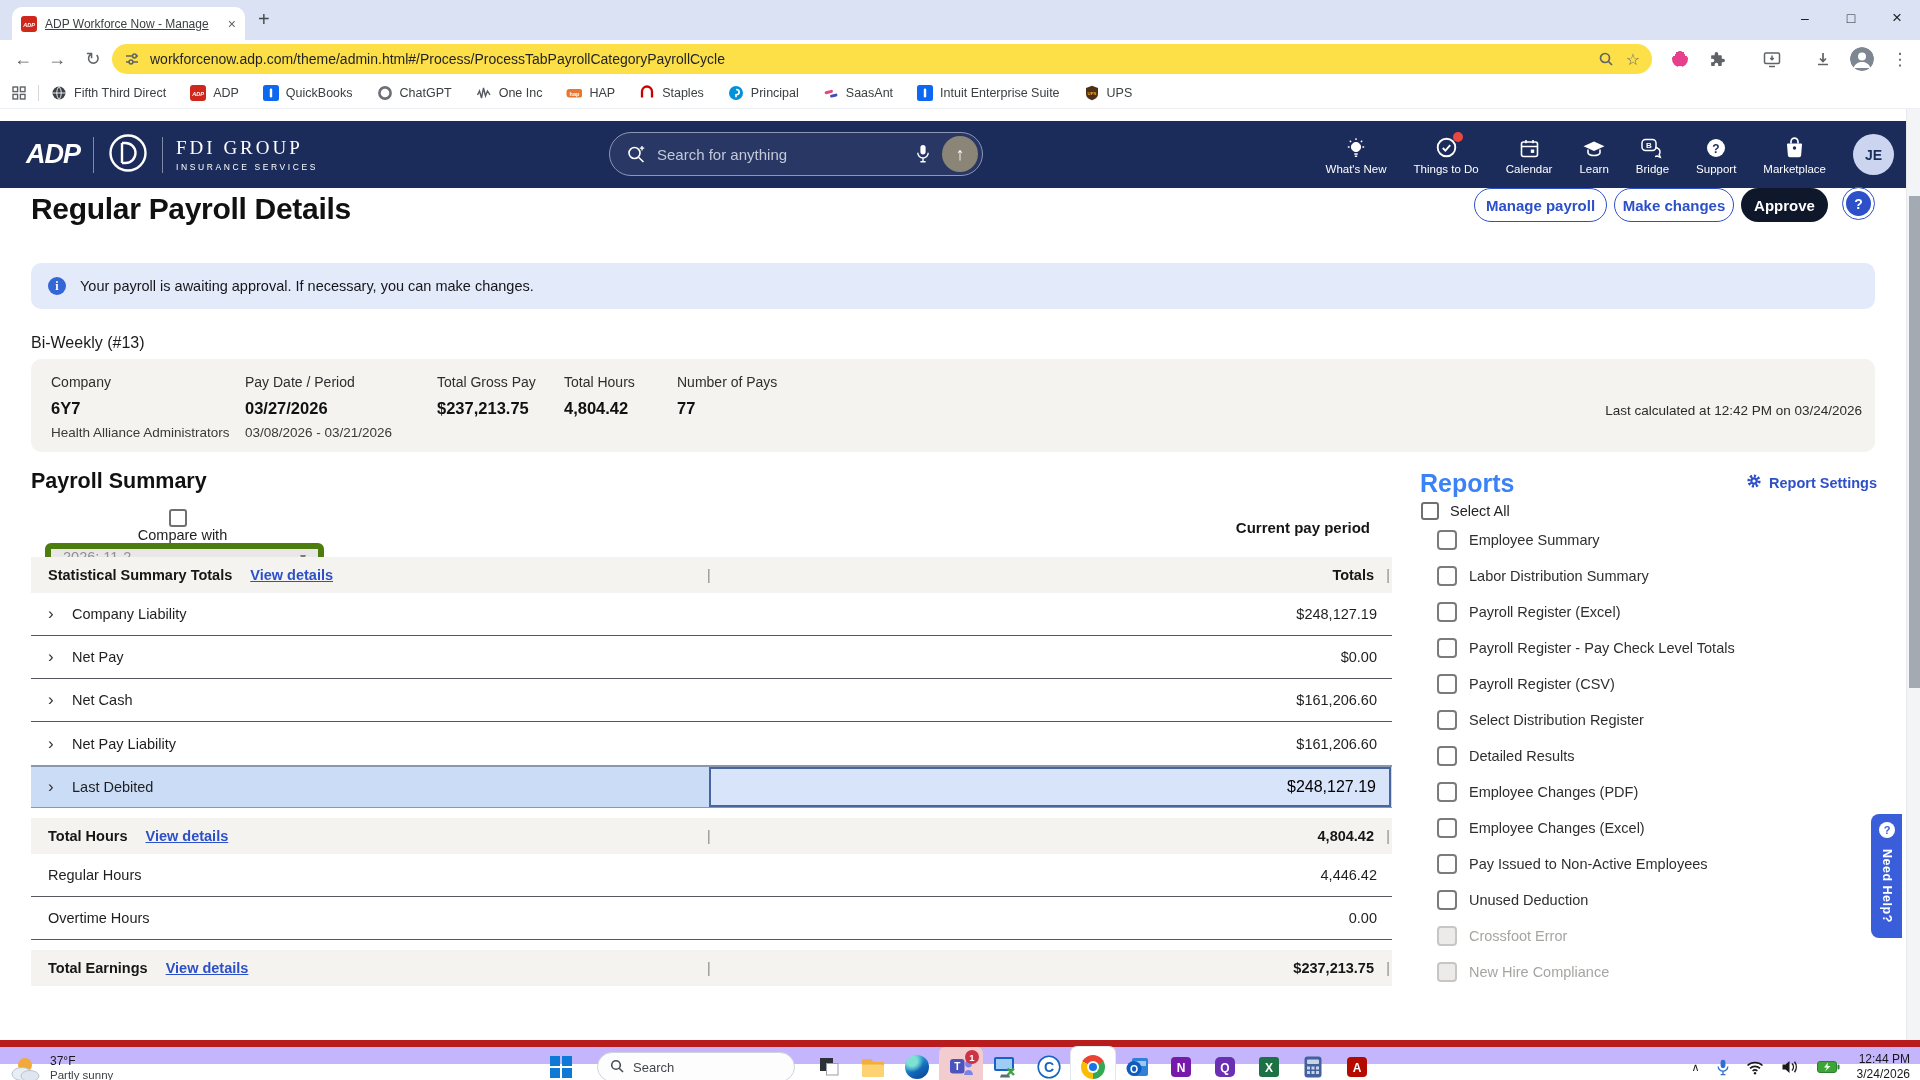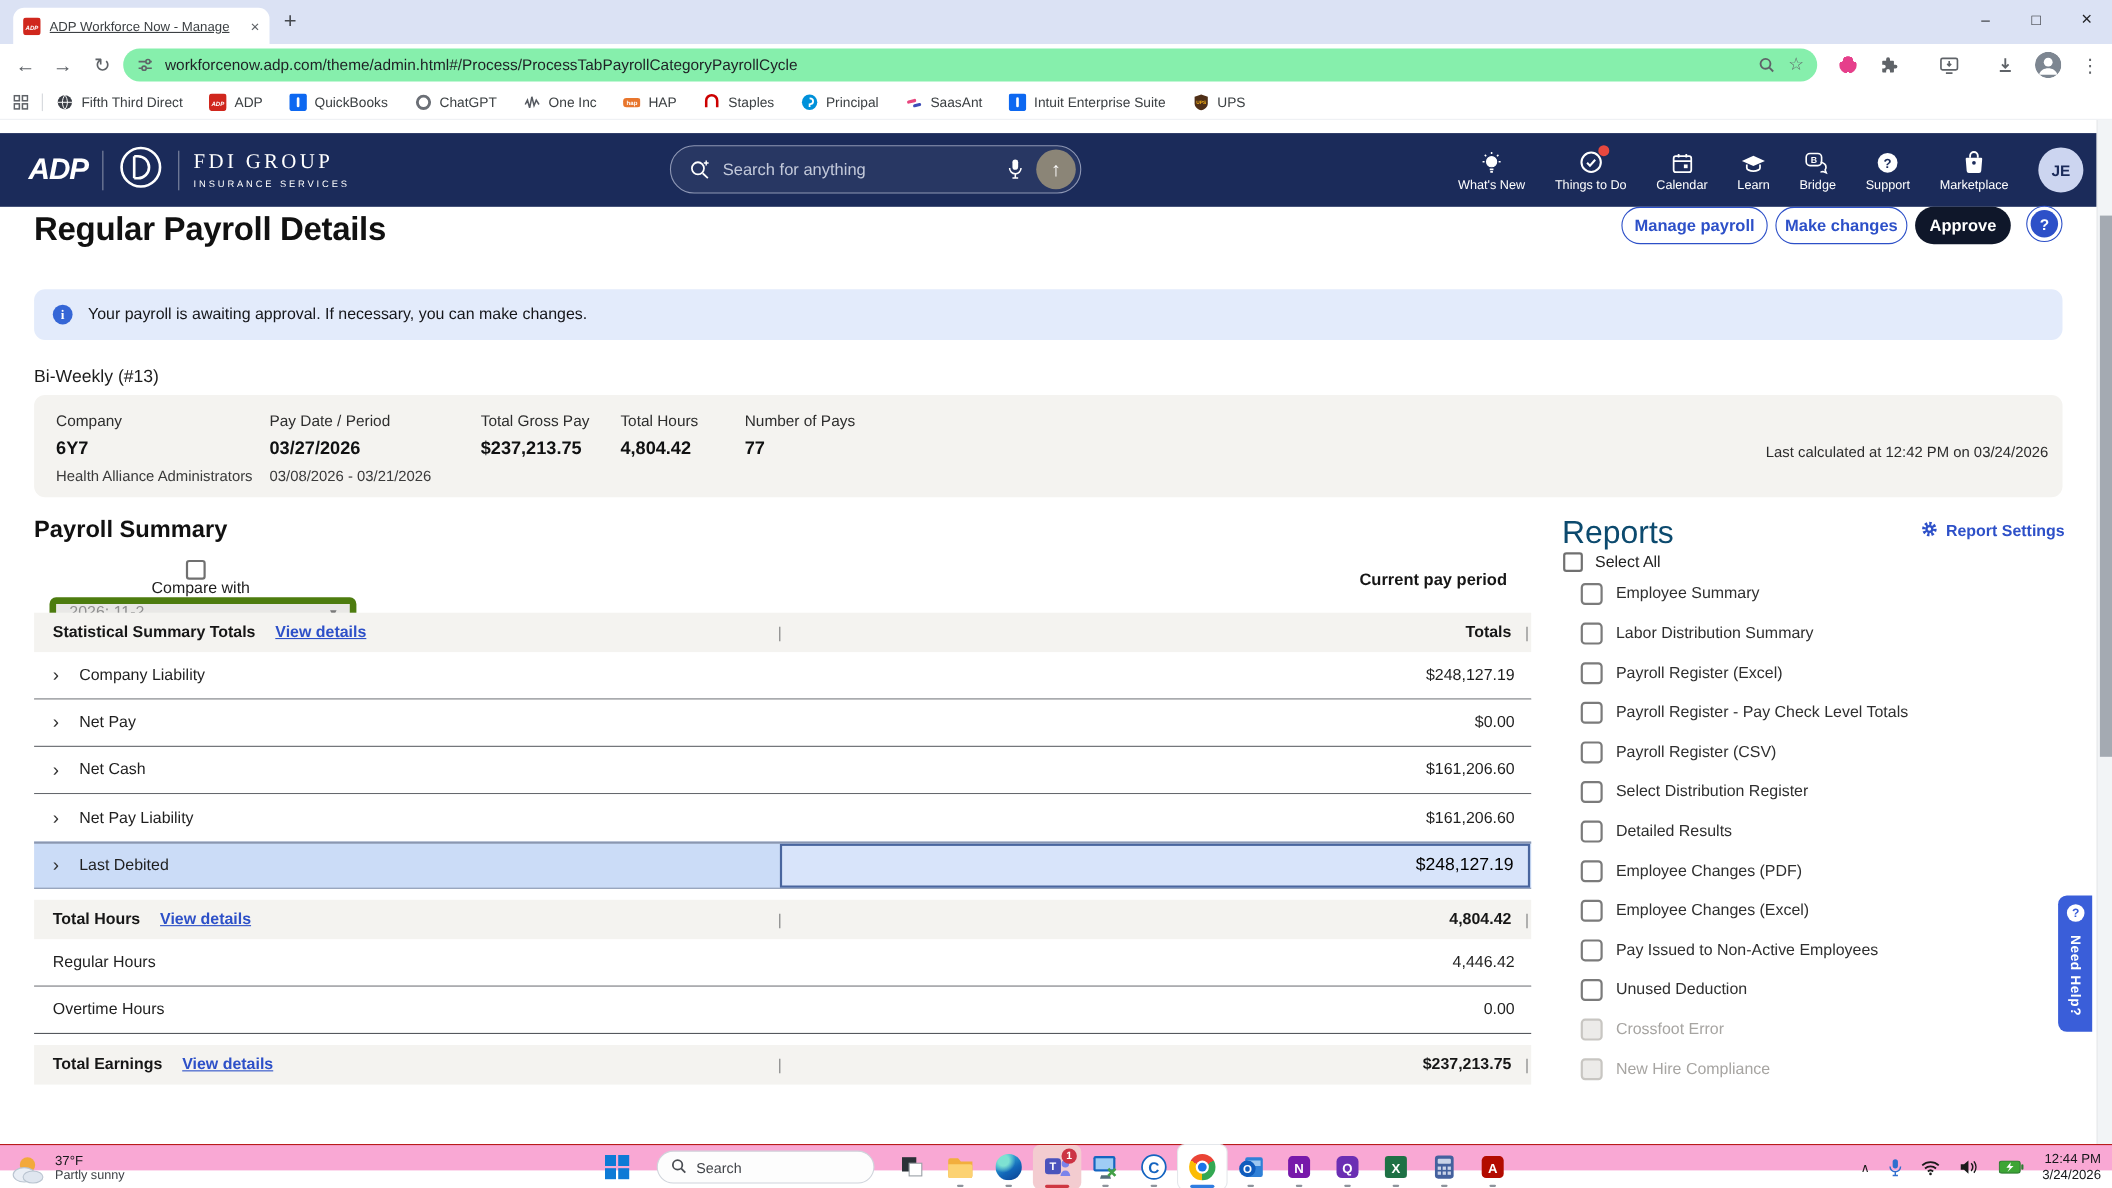--- a/index.html
+++ b/index.html
@@ -13,21 +13,21 @@
 .tab-title{font-size:12px;color:#3c4043;white-space:nowrap;overflow:hidden;flex:1;text-decoration:underline;}
 .tab-close{font-size:14px;color:#5f6368;margin-left:6px;cursor:default;}
 .newtab{position:absolute;left:258px;top:8px;font-size:20px;color:#45484e;}
 .wincontrols{position:absolute;right:0;top:0;height:36px;display:flex;}
 .wc{width:46px;display:flex;align-items:center;justify-content:center;font-size:14px;color:#1f2023;}
 .wc.close{font-size:17px;}
 
 .toolbar{position:absolute;top:40px;left:0;right:0;height:38px;background:#fff;}
 .tb-nav{position:absolute;top:0;height:38px;display:flex;align-items:center;font-size:18px;color:#5f6368;justify-content:center;width:30px;}
 .tb-back{left:8px;}.tb-fwd{left:42px;}.tb-reload{left:78px;}
-.omnibox{position:absolute;left:112px;top:4px;width:1540px;height:30px;border-radius:15px;background:#86efac;display:flex;align-items:center;padding:0 12px;}
+.omnibox{position:absolute;left:112px;top:4px;width:1540px;height:30px;border-radius:15px;background:#fde047;display:flex;align-items:center;padding:0 12px;}
 .url-text{font-size:14px;color:#1f2125;flex:1;margin-left:10px;white-space:nowrap;overflow:hidden;}
 .omni-ic{display:flex;align-items:center;margin-left:12px;color:#5f6368;font-size:16px;}
 .tb-right{position:absolute;top:0;height:38px;display:flex;align-items:center;justify-content:center;width:32px;}
 .ext-pink{left:1664px;}.ext-puzzle{left:1701px;}.ic-cast{left:1756px;}.ic-down{left:1807px;}.ic-prof{left:1846px;}.ic-kebab{left:1884px;font-size:17px;color:#5f6368;}
 .prof-wrap{width:24px;height:24px;border-radius:50%;overflow:hidden;display:block;}
 
 .bookmarksbar{position:absolute;top:78px;left:0;right:0;height:31px;background:#fff;display:flex;align-items:center;border-bottom:1px solid #eef0f3;}
 .bm-apps{margin-left:12px;display:flex;align-items:center;}
 .bm-divider{width:1px;height:16px;background:#d4d7dc;margin:0 12px;}
 .bm-list{display:flex;align-items:center;gap:24px;}
@@ -109,36 +109,36 @@
 .t-data{height:43px;background:#fff;display:flex;align-items:center;padding-left:17px;border-bottom:1px solid #55585e;}
 .t-data.no-b{border-bottom:none;}
 .t-data:has(+ .selected){border-bottom:none;}
 .t-chev{font-size:17px;color:#333;width:24px;flex:0 0 auto;}
 .td-label{font-size:14.5px;color:#1f1f1f;}
 .td-value{position:absolute;right:15px;font-size:14.5px;color:#1f1f1f;}
 .t-data.selected{background:#cbdcf7;border-top:2px solid #8b97b0;border-bottom:1px solid #8b97b0;}
 .cell-sel{position:absolute;left:678px;right:1px;top:0;bottom:0;border:2px solid #49659e;background:#d8e4fa;display:flex;align-items:center;justify-content:flex-end;padding-right:13px;}
 
 
-.rp-heading{position:absolute;left:1420px;top:469px;font-size:29px;font-weight:400;color:#0c4a6e;}
+.rp-heading{position:absolute;left:1420px;top:469px;font-size:25px;font-weight:700;color:#3b82f6;}
 .rp-settings{position:absolute;right:43px;top:473px;display:flex;align-items:center;gap:7px;color:#2d50c8;font-size:14.5px;font-weight:bold;}
 .rp-selectall{position:absolute;left:1421px;top:502px;display:flex;align-items:center;gap:11px;}
 .rp-sa-lb{font-size:14.5px;color:#232323;}
 .reports-list{position:absolute;left:1437px;top:530px;width:450px;}
 .rp-item{display:flex;align-items:center;height:20px;margin-bottom:16px;gap:12px;}
 .rp-cb{width:20px;height:20px;border:2px solid #7b7b7b;border-radius:4px;background:#fff;flex:0 0 auto;}
 .rp-lb{font-size:14.5px;color:#2f2f2f;white-space:nowrap;}
 .rp-item.disabled .rp-cb{background:#ecebe9;border-color:#c8c6c2;}
 .rp-item.disabled .rp-lb{color:#a7a5a2;}
 
 .needhelp{position:absolute;left:1871px;top:814px;width:31px;height:124px;background:#3a5ed9;border-radius:8px 0 0 8px;display:flex;flex-direction:column;align-items:center;padding-top:7px;gap:6px;}
 .nh-text{writing-mode:vertical-rl;color:#fff;font-size:12.5px;font-weight:bold;letter-spacing:.5px;}
 
 
-.taskbar{position:absolute;left:0;top:1040px;width:1920px;height:24px;background:#f9a8d4;border-top:1px solid #b91c1c;}
+.taskbar{position:absolute;left:0;top:1040px;width:1920px;height:24px;background:#c4b5fd;border-top:7px solid #b91c1c;}
 .weather{position:absolute;left:8px;top:3px;display:flex;align-items:center;}
 .w-ic{position:relative;width:36px;height:34px;}
 .w-text{margin-left:6px;}
 .w-temp{font-size:12px;color:#16181b;}
 .w-cond{font-size:11.5px;color:#3b3e43;margin-top:1px;}
 .startbtn{position:absolute;left:550px;top:9px;}
 .winlogo{display:grid;grid-template-columns:10px 10px;grid-gap:2px;}
 .winlogo i{width:10px;height:10px;background:#0e7ad6;display:block;}
 .tb-search{position:absolute;left:597px;top:5px;width:198px;height:30px;background:#fdfdfd;border:1px solid #cfd4db;border-radius:15px;display:flex;align-items:center;padding-left:12px;gap:9px;}
 .tb-search span{font-size:13px;color:#43464b;}

